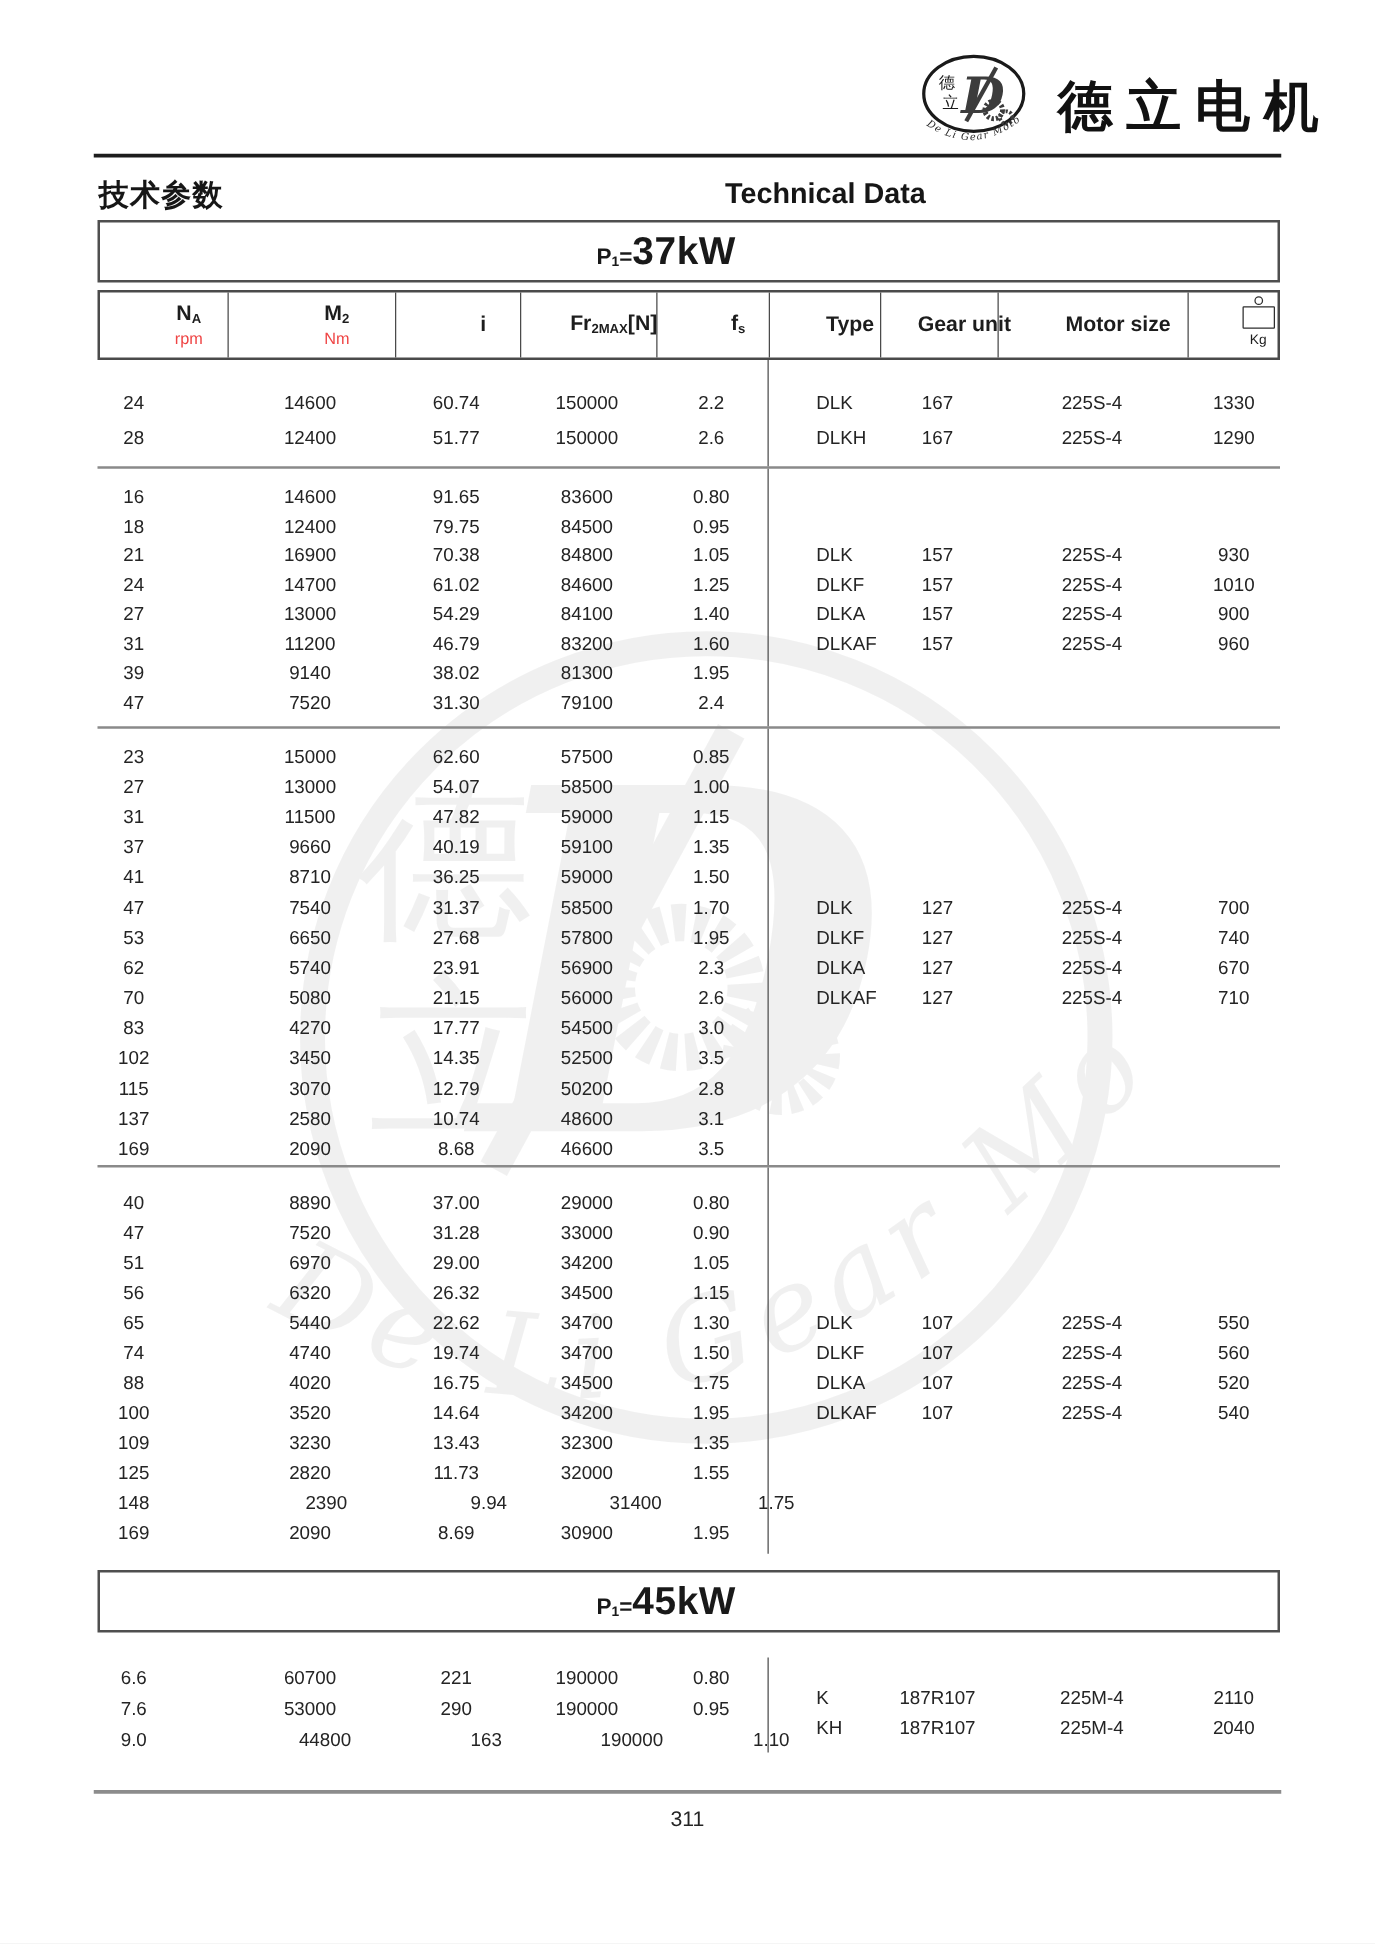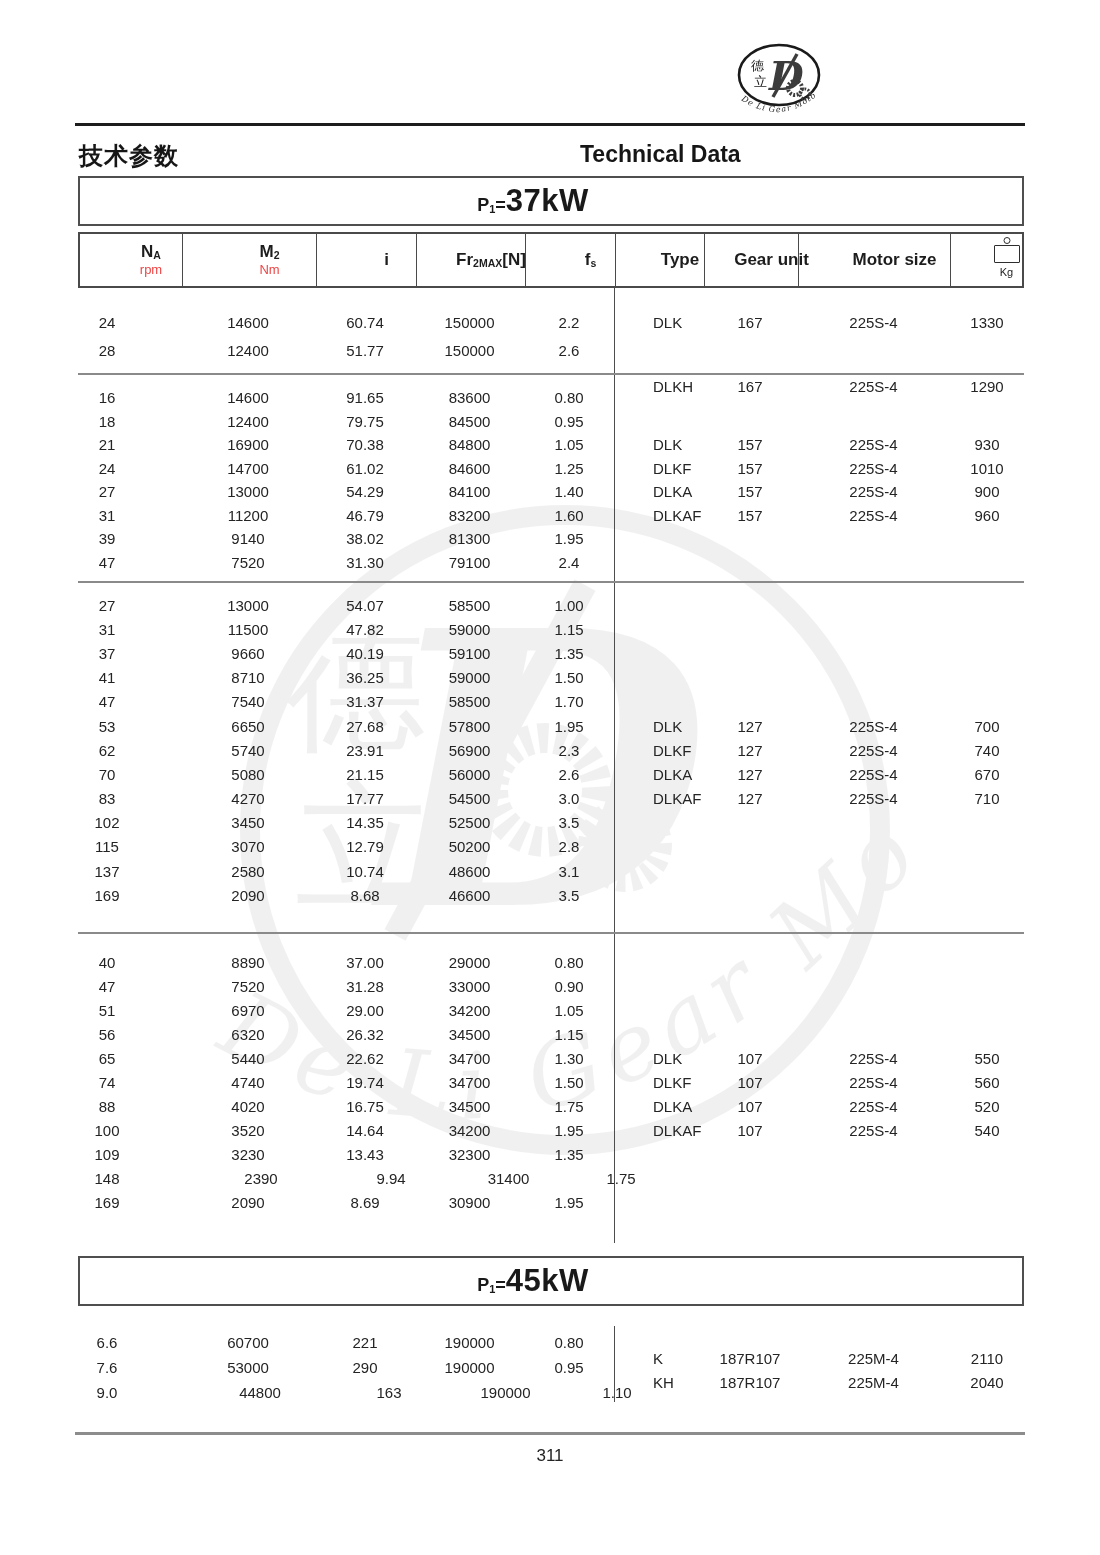--- a/index.html
+++ b/index.html
@@ -82,20 +82,21 @@
     <text x="21" y="46" font-size="13" font-family="'DejaVu Serif','Liberation Serif',serif" fill="#1a1a1a">立</text>
     <text x="36" y="50" font-size="40" font-style="italic" font-weight="bold" font-family="'DejaVu Serif','Liberation Serif',serif" fill="#3c3c3c">D</text>
     <line x1="40" y1="57" x2="64" y2="14" stroke="#3c3c3c" stroke-width="3.4"></line>
     <circle cx="62" cy="48" r="7" fill="none" stroke="#3c3c3c" stroke-width="4" stroke-dasharray="2 1.6"></circle>
     <circle cx="72" cy="54" r="5" fill="none" stroke="#3c3c3c" stroke-width="3" stroke-dasharray="1.8 1.4"></circle>
     <path id="logo-arc-path" d="M 8 60 Q 46 86 84 56" fill="none"></path>
     <text font-size="8" font-style="italic" fill="#2a2a2a" font-family="'DejaVu Serif','Liberation Serif',serif" letter-spacing="1">
       <textPath href="#logo-arc-path">De Li Gear Motor</textPath>
     </text>
   </svg>
+  <div class="brand-name">德立电机</div>
   <div class="rule-top"></div>
 
   <div class="title-cn">技术参数</div>
   <div class="title-en">Technical Data</div>
 
   <div class="table-wrap">
 
     <div class="power-box">
       <span class="power-inner"><span class="p-small"><span>P</span><sub>1</sub><span>=</span></span><span class="p-big">37kW</span></span>
     </div>
@@ -149,21 +150,21 @@
             <div class="lcell c2">51.77</div>
             <div class="lcell c3">150000</div>
             <div class="lcell c4">2.6</div>
           </div>
           <div class="rrow" style="top: 20px; height: 28px;">
             <div class="rcell rc0">DLK</div>
             <div class="rcell rc1">167</div>
             <div class="rcell rc2">225S-4</div>
             <div class="rcell rc3">1330</div>
           </div>
-          <div class="rrow" style="top: 48px; height: 28px; margin-top: 36px;">
+          <div class="rrow" style="top: 48px; height: 28px;">
             <div class="rcell rc0">DLKH</div>
             <div class="rcell rc1">167</div>
             <div class="rcell rc2">225S-4</div>
             <div class="rcell rc3">1290</div>
           </div>
         </div>
         <div class="block sep" style="height: 208px; padding-top: 11px;">
           <div class="vline"></div>
           <div class="lrow" style="height: 23.5px;">
             <div class="lcell c0">16</div>
@@ -242,20 +243,27 @@
           <div class="rrow" style="top: 128.5px; height: 23.5px;">
             <div class="rcell rc0">DLKAF</div>
             <div class="rcell rc1">157</div>
             <div class="rcell rc2">225S-4</div>
             <div class="rcell rc3">960</div>
           </div>
         </div>
         <div class="block sep" style="height: 351px; padding-top: 10px;">
           <div class="vline"></div>
           <div class="lrow" style="height: 24.2px;">
+            <div class="lcell c0">23</div>
+            <div class="lcell c1">15000</div>
+            <div class="lcell c2">62.60</div>
+            <div class="lcell c3">57500</div>
+            <div class="lcell c4">0.85</div>
+          </div>
+          <div class="lrow" style="height: 24.2px;">
             <div class="lcell c0">27</div>
             <div class="lcell c1">13000</div>
             <div class="lcell c2">54.07</div>
             <div class="lcell c3">58500</div>
             <div class="lcell c4">1.00</div>
           </div>
           <div class="lrow" style="height: 24.2px;">
             <div class="lcell c0">31</div>
             <div class="lcell c1">11500</div>
             <div class="lcell c2">47.82</div>
@@ -421,20 +429,27 @@
             <div class="lcell c2">14.64</div>
             <div class="lcell c3">34200</div>
             <div class="lcell c4">1.95</div>
           </div>
           <div class="lrow" style="height: 24px;">
             <div class="lcell c0">109</div>
             <div class="lcell c1">3230</div>
             <div class="lcell c2">13.43</div>
             <div class="lcell c3">32300</div>
             <div class="lcell c4">1.35</div>
+          </div>
+          <div class="lrow" style="height: 24px;">
+            <div class="lcell c0">125</div>
+            <div class="lcell c1">2820</div>
+            <div class="lcell c2">11.73</div>
+            <div class="lcell c3">32000</div>
+            <div class="lcell c4">1.55</div>
           </div>
           <div class="lrow" style="height: 24px; gap: 13px;">
             <div class="lcell c0">148</div>
             <div class="lcell c1">2390</div>
             <div class="lcell c2">9.94</div>
             <div class="lcell c3">31400</div>
             <div class="lcell c4">1.75</div>
           </div>
           <div class="lrow" style="height: 24px;">
             <div class="lcell c0">169</div>

